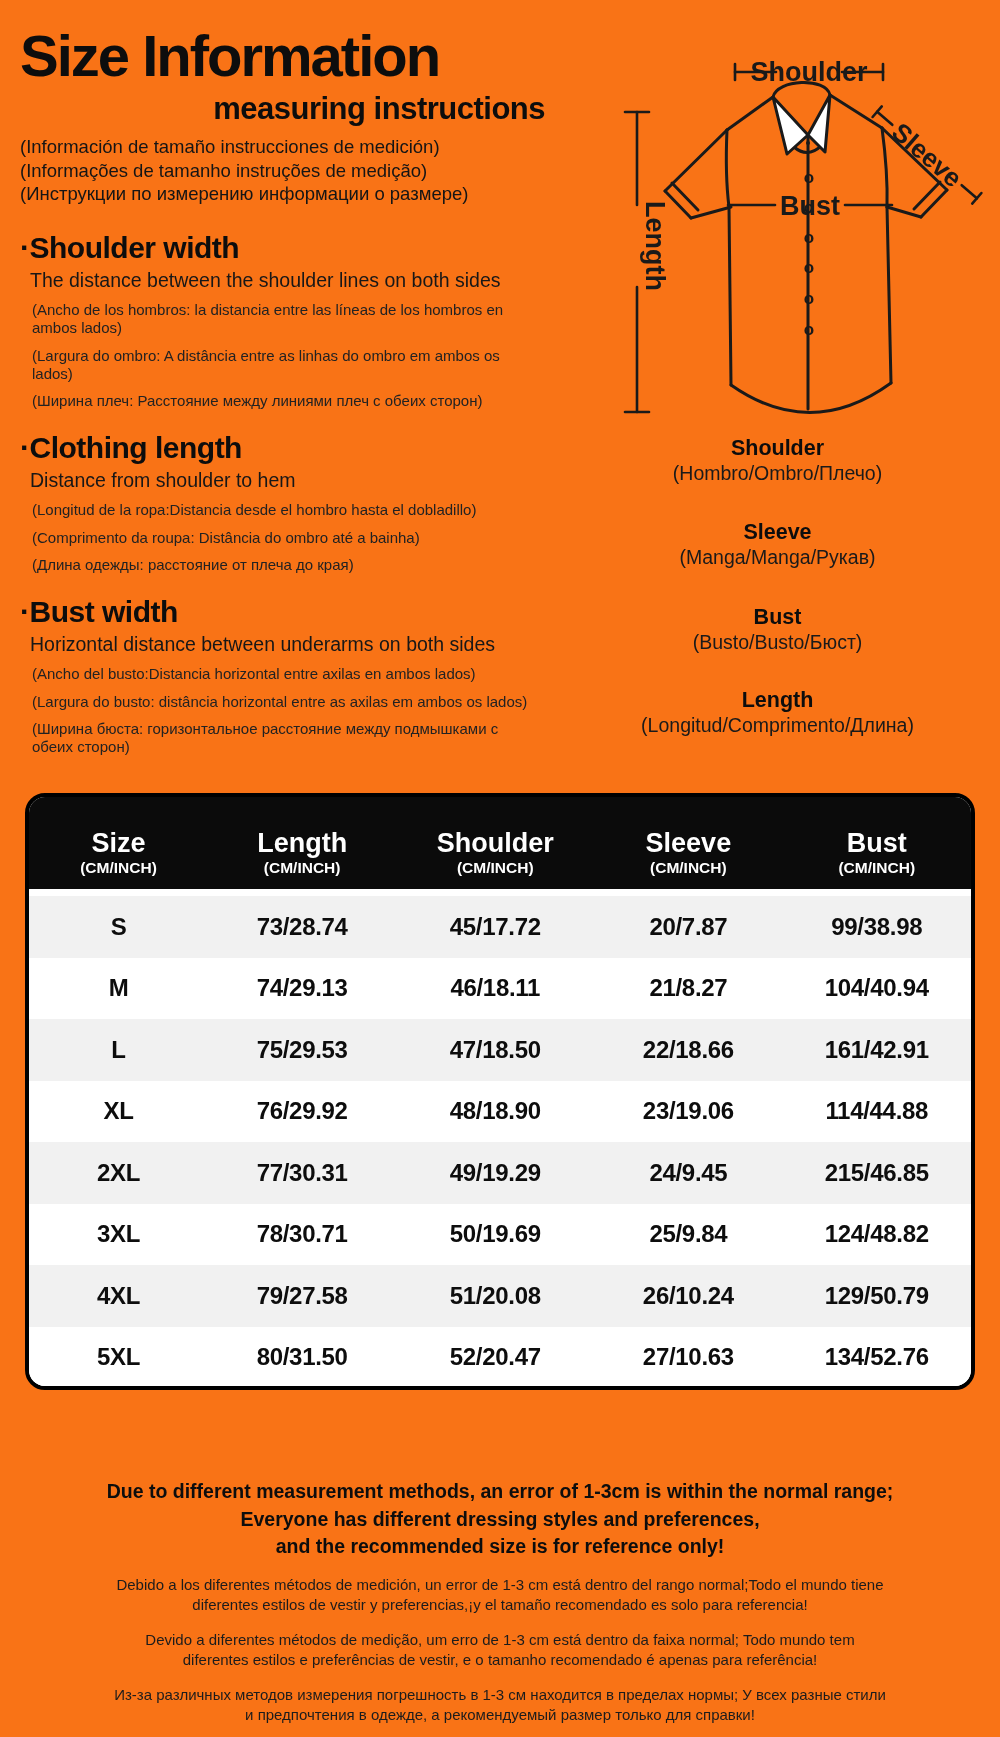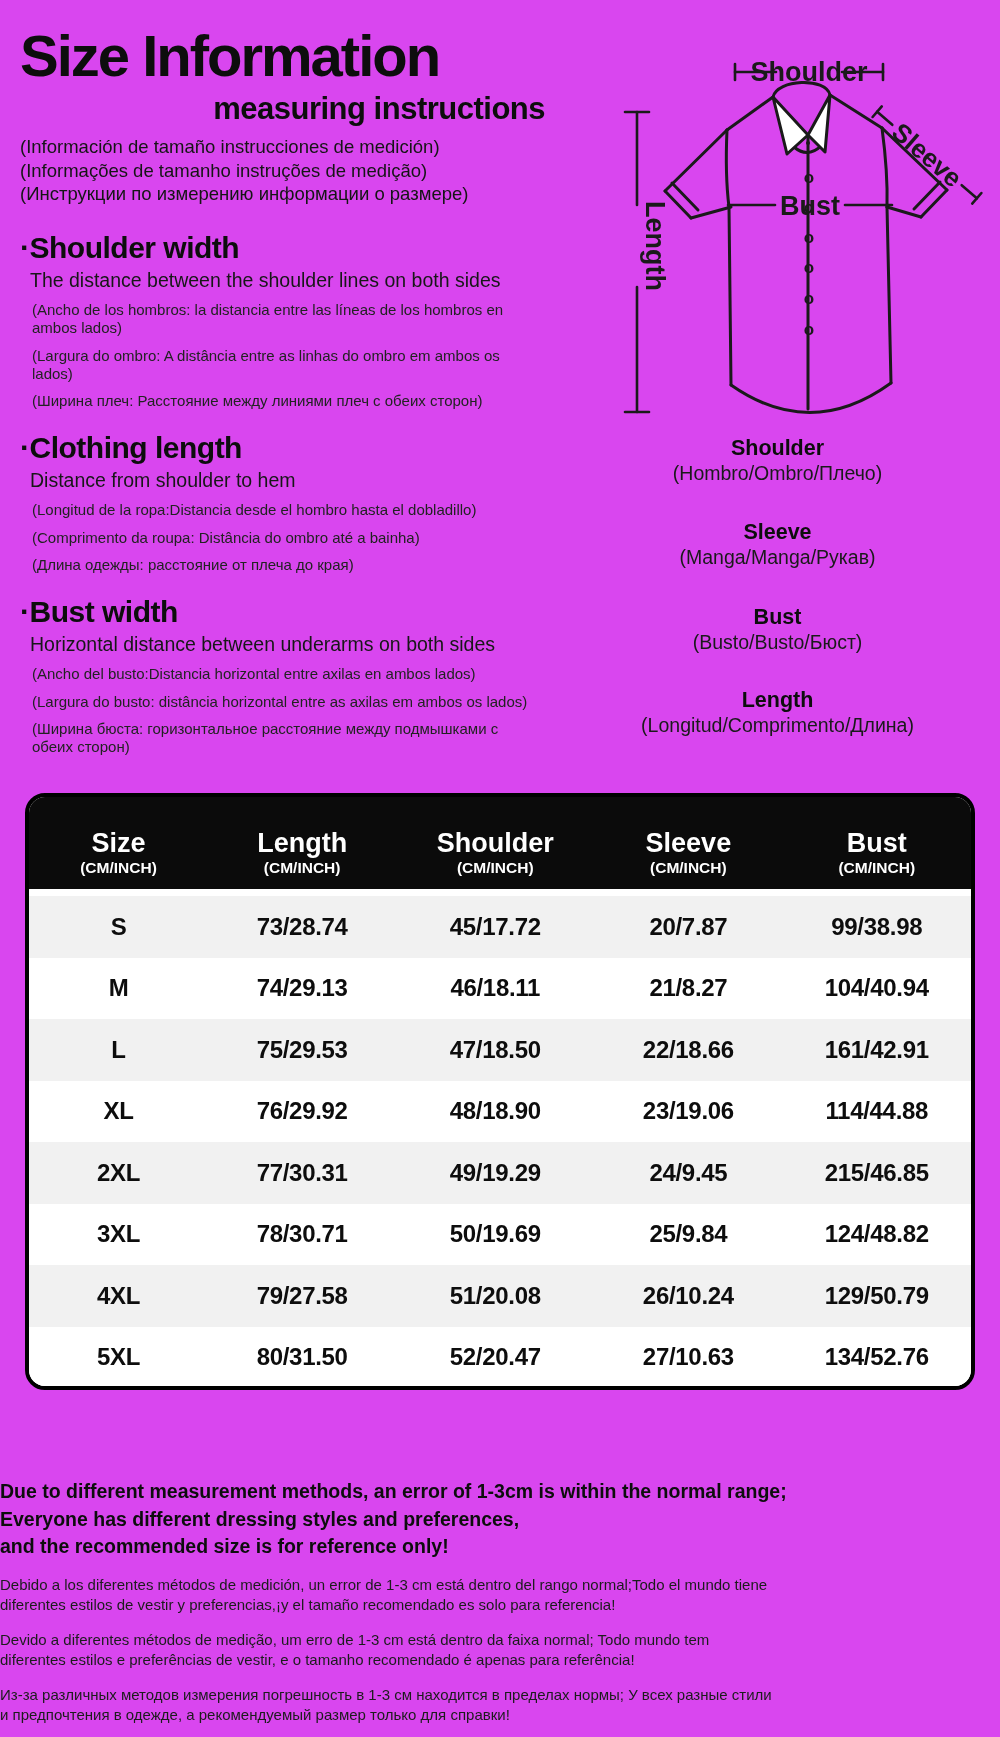--- a/index.html
+++ b/index.html
@@ -1,17 +1,17 @@
 <!DOCTYPE html>
 <html><head>
 <meta charset="utf-8">
 <style>
   html,body{margin:0;padding:0;background:#fff;}
   body{font-family:"Liberation Sans","DejaVu Sans",sans-serif;color:#111;}
-  #canvas{position:relative;width:1000px;height:1737px;background:#d946ef;overflow:hidden;}
+  #canvas{position:relative;width:1000px;height:1737px;background:#f97316;overflow:hidden;}
 
   
   .left-col{position:absolute;left:20px;top:26px;width:525px;}
   .h1{font-size:58px;font-weight:bold;letter-spacing:-2px;line-height:1.05;color:#0d0d0d;}
   .h2{font-size:31px;font-weight:bold;letter-spacing:-0.5px;margin-top:4px;color:#0d0d0d;text-align:right;}
   .sub-tr{font-size:18.5px;line-height:1.28;margin-top:8px;color:#151515;}
   .sub-tr div{margin:0;}
 
   .sections{margin-top:24px;}
   .section{margin-top:20px;}
@@ -35,21 +35,21 @@
   .hc-label{font-size:27px;font-weight:bold;line-height:30px;margin-top:20px;}
   .hc-unit{font-size:15.5px;font-weight:bold;line-height:20px;}
   .t-gap{height:7px;background:#fff;}
   .t-body{display:block;}
   .t-row{display:grid;grid-template-columns:19% 20% 21% 20% 20%;height:61.5px;align-items:center;}
   .t-row:nth-child(odd){background:#f1f1f1;}
   .t-row:nth-child(even){background:#ffffff;}
   .tc{text-align:center;font-size:24px;font-weight:bold;letter-spacing:-0.3px;color:#0d0d0d;}
 
   
-  .footer{position:absolute;left:0;top:1478px;width:1000px;text-align:left;}
+  .footer{position:absolute;left:0;top:1478px;width:1000px;text-align:center;}
   .f-en div{font-size:19.5px;font-weight:bold;line-height:27.5px;white-space:nowrap;color:#0d0d0d;}
   .f-block{margin-top:14px;}
   .f-block div{font-size:15px;line-height:20.5px;white-space:nowrap;color:#1c1c1c;}
 
   svg text{font-family:"Liberation Sans","DejaVu Sans",sans-serif;}
 </style>
 </head>
 <body>
 
 <div id="canvas">

